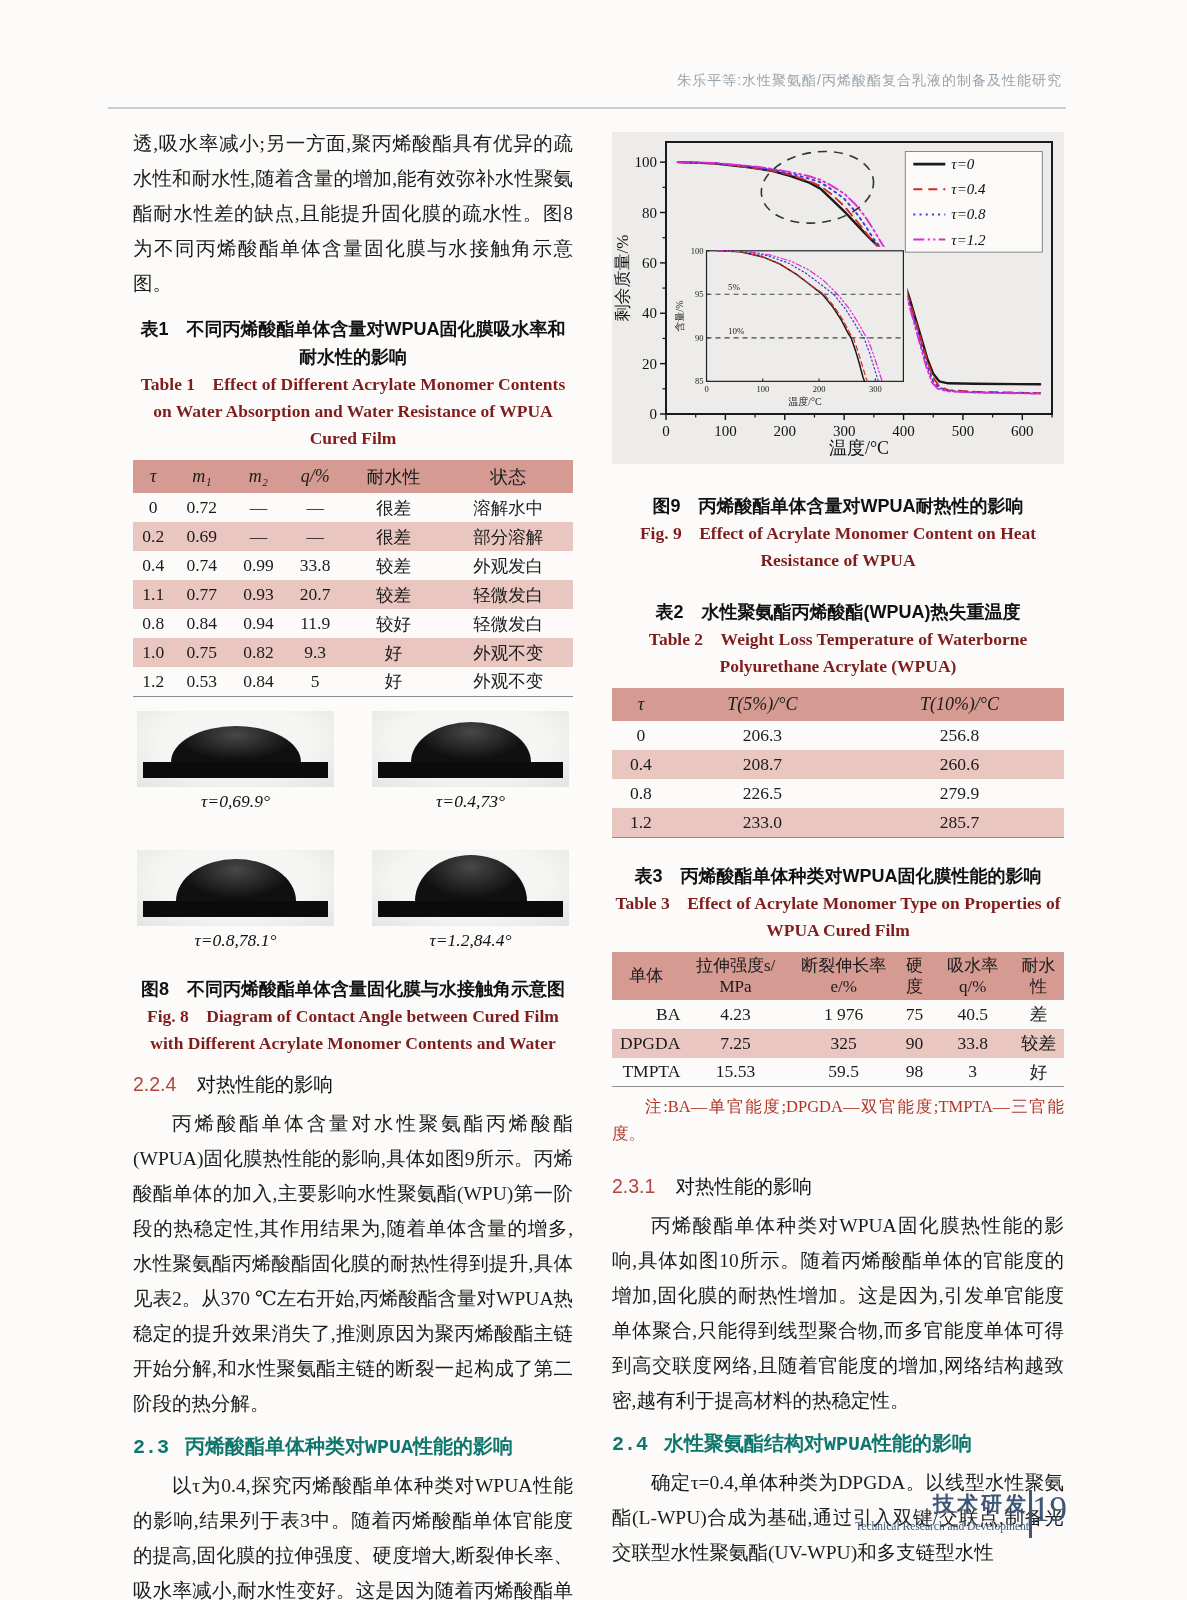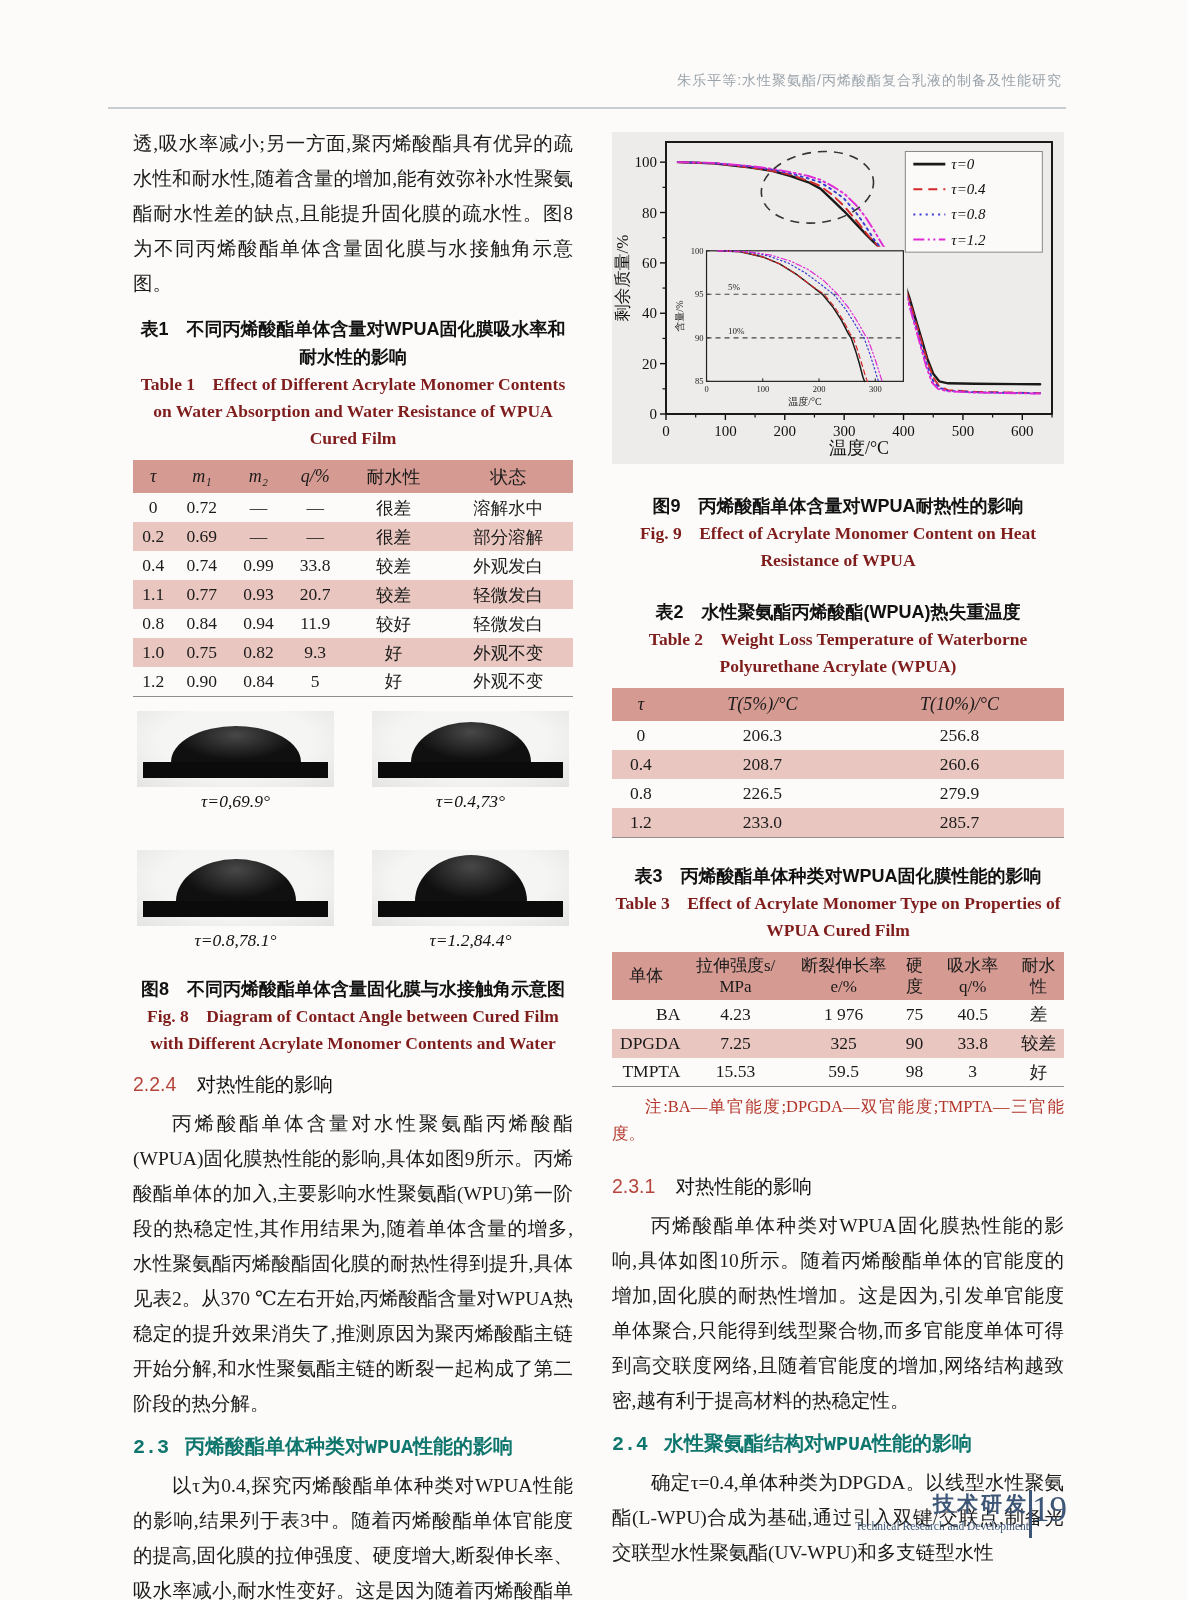--- a/index.html
+++ b/index.html
@@ -144,21 +144,21 @@
           <tr>
             <td>1.0</td>
             <td>0.75</td>
             <td>0.82</td>
             <td>9.3</td>
             <td>好</td>
             <td>外观不变</td>
           </tr>
           <tr>
             <td>1.2</td>
-            <td>0.90</td>
+            <td>0.53</td>
             <td>0.84</td>
             <td>5</td>
             <td>好</td>
             <td>外观不变</td>
           </tr>
         </tbody>
     </table>
 
     <div class="ca-grid">
       <div class="ca-cell">

